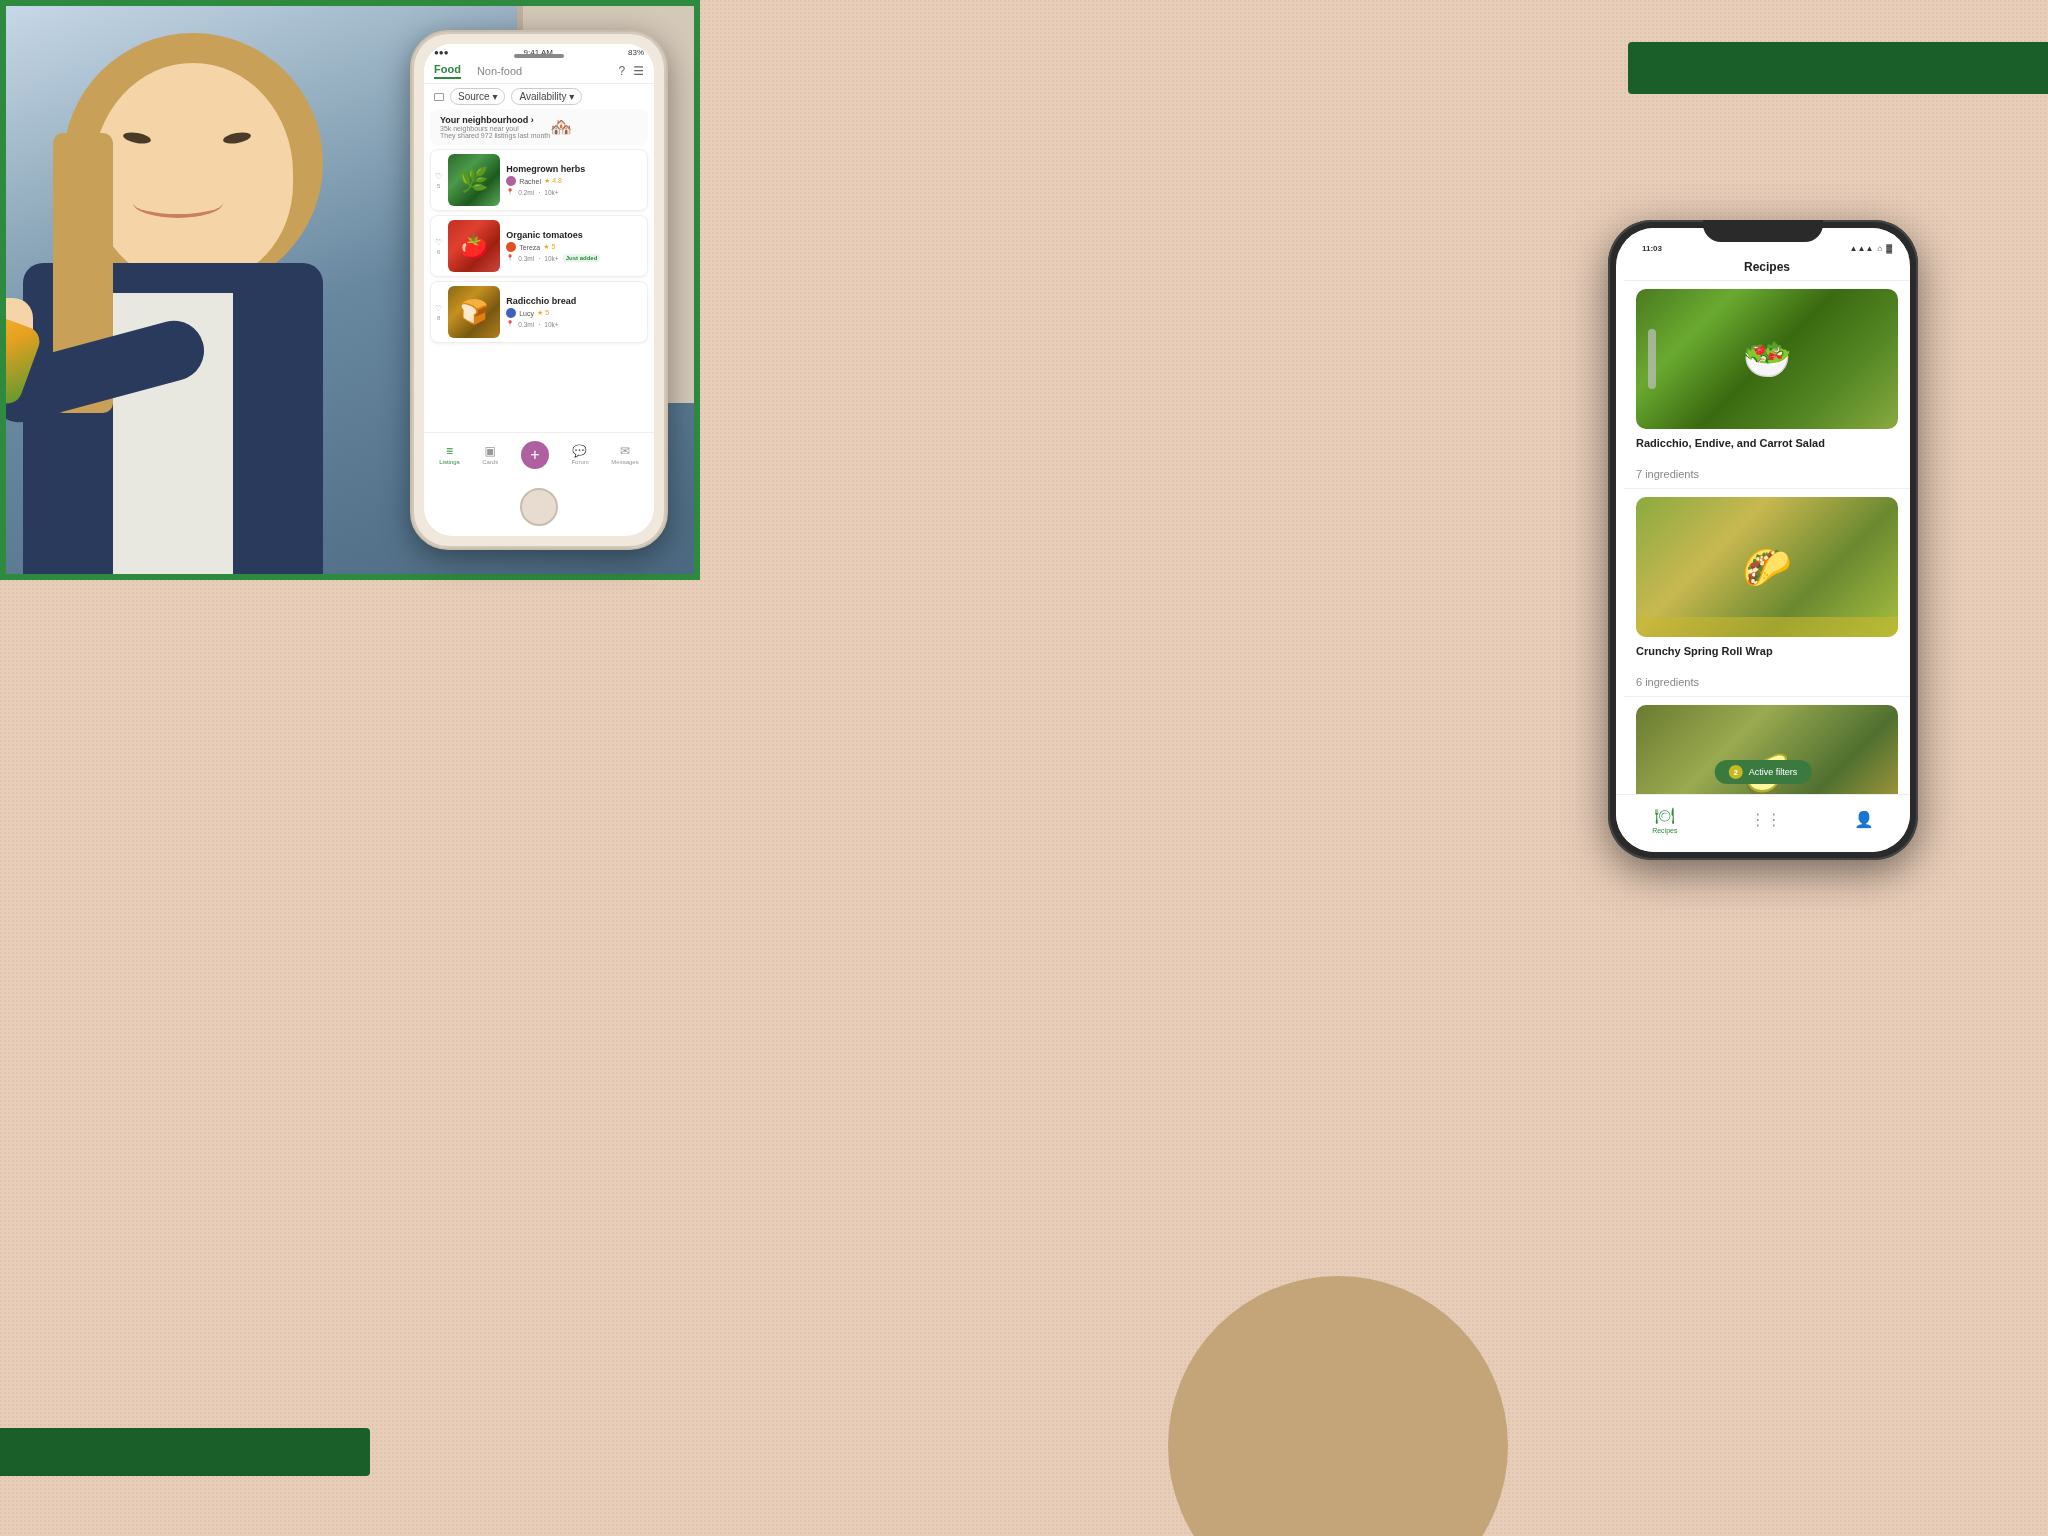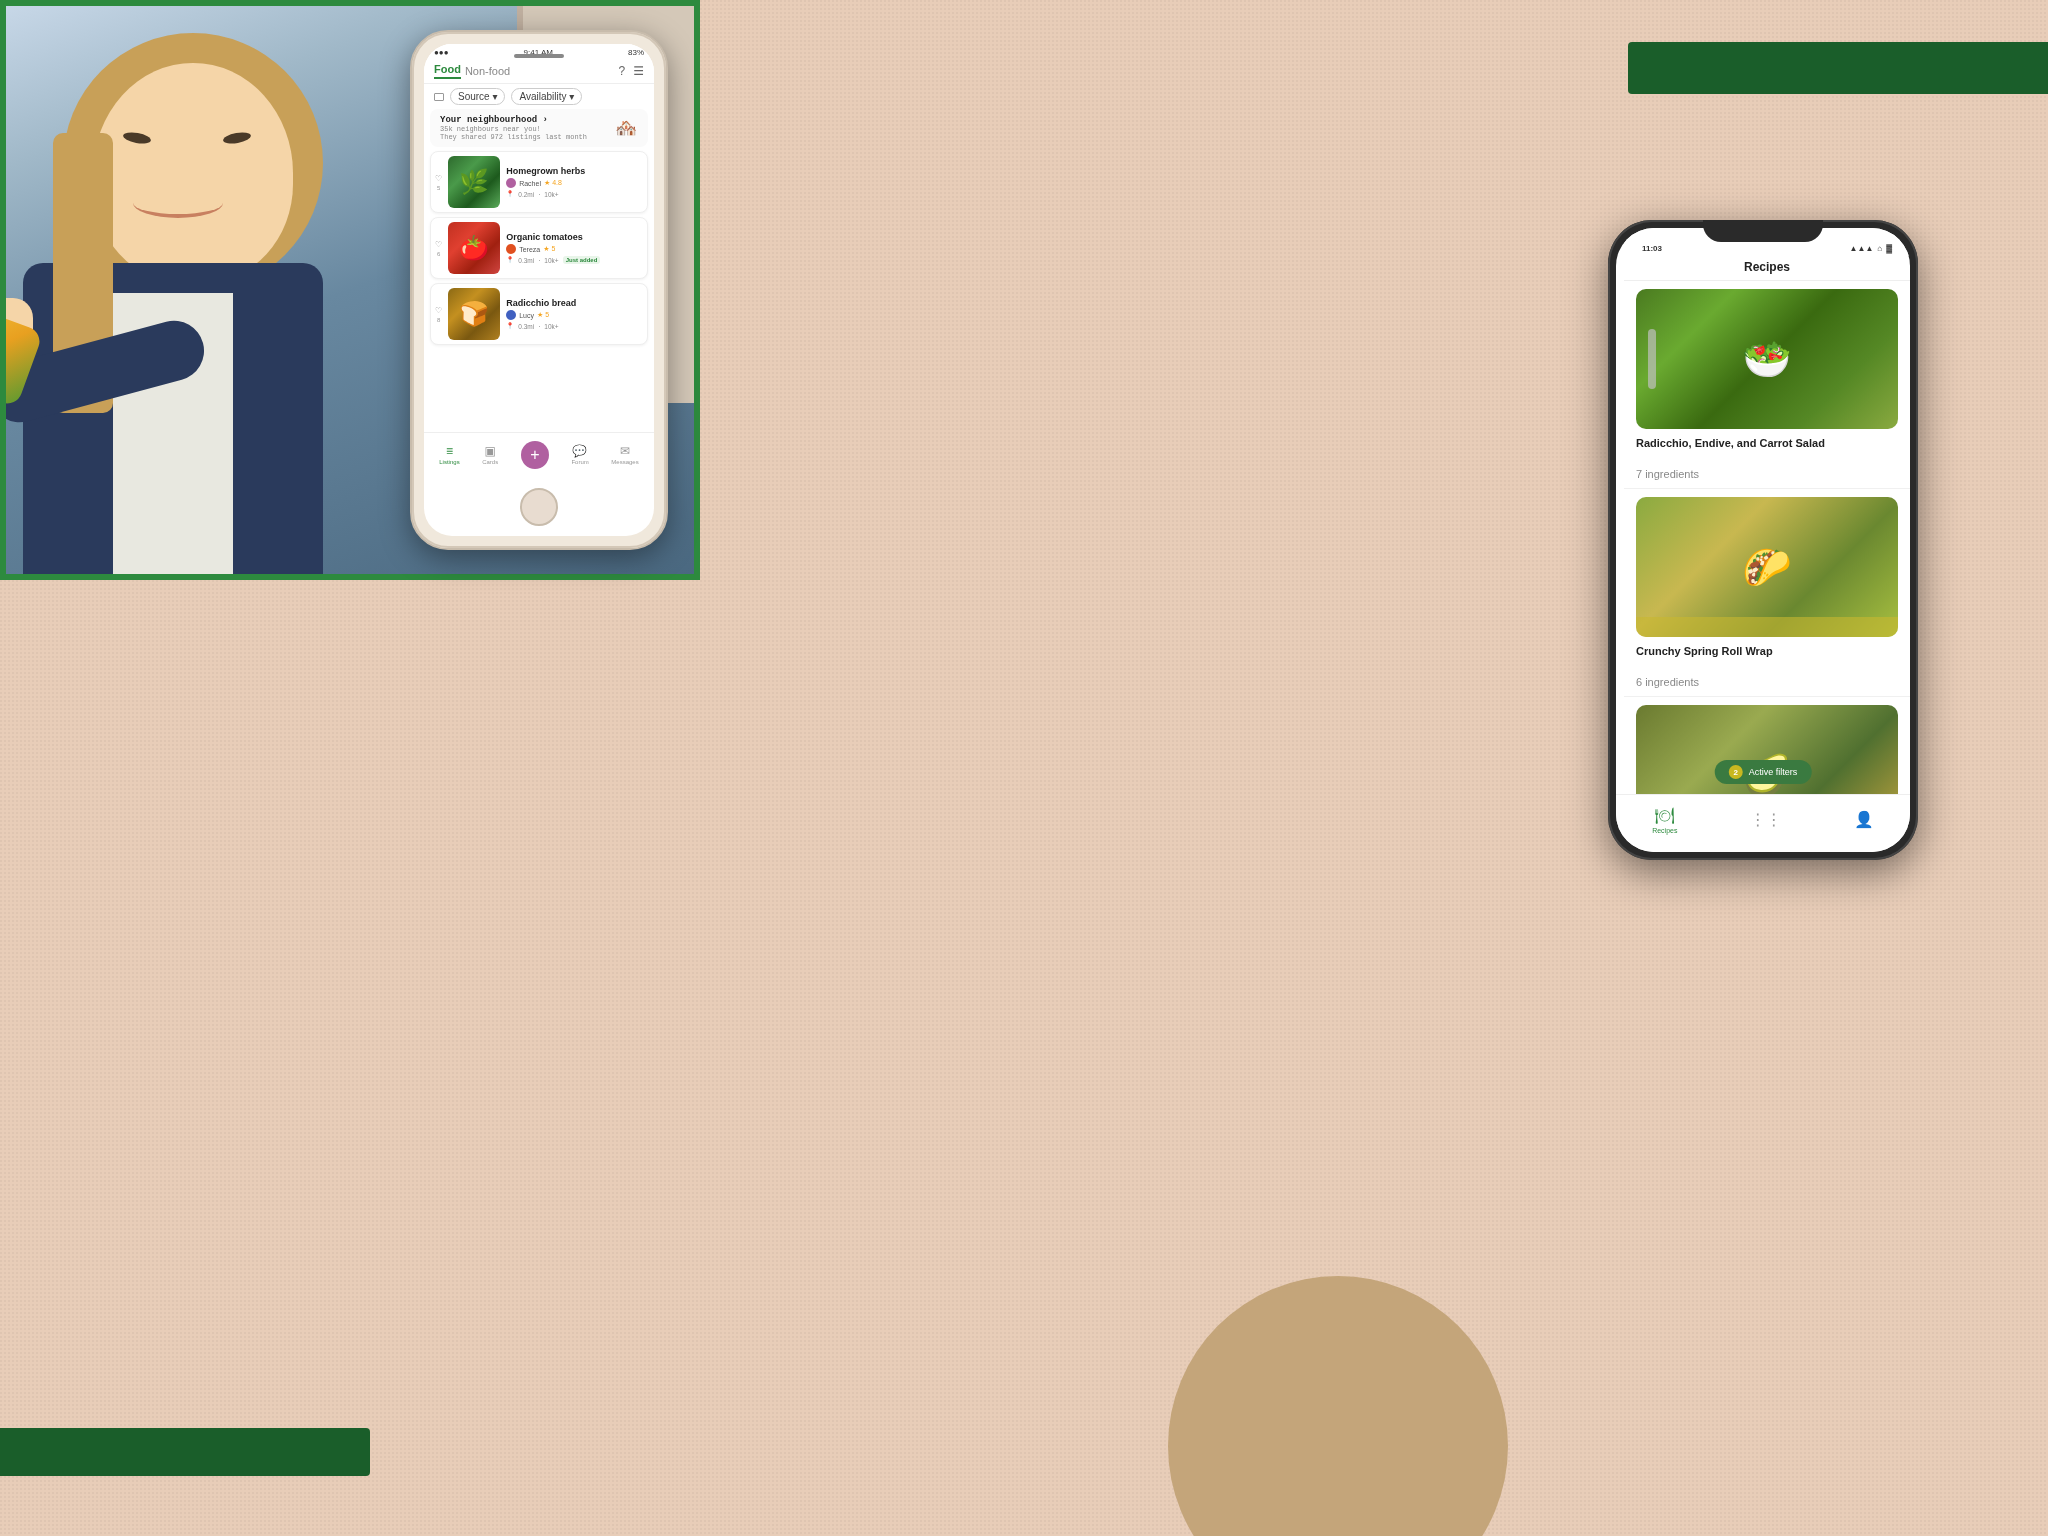--- a/index.html
+++ b/index.html
@@ -121,21 +121,21 @@
       display: flex;
       justify-content: space-between;
       align-items: center;
       font-size: 8px;
       color: #333;
     }
     .pl-nav {
       padding: 4px 10px;
       display: flex;
       align-items: center;
-      gap: 4px;
+      gap: 16px;
       border-bottom: 1px solid #eee;
     }
     .pl-nav-food {
       color: #2d8a3e;
       font-weight: 700;
       font-size: 11px;
       border-bottom: 2px solid #2d8a3e;
       padding-bottom: 2px;
     }
     .pl-nav-nonfood {
@@ -171,22 +171,20 @@
       border: 1px solid #999;
       border-radius: 1px;
     }
     .pl-neighbourhood {
       padding: 6px 10px;
       background: #fafafa;
       margin: 0 6px;
       border-radius: 8px;
       display: flex;
       align-items: center;
-      justify-content: space-between;
-      font-family: Liberation Mono, monospace;
     }
     .pl-neighbourhood-text h4 {
       font-size: 9px;
       font-weight: 700;
       color: #222;
     }
     .pl-neighbourhood-text p {
       font-size: 7px;
       color: #888;
     }

